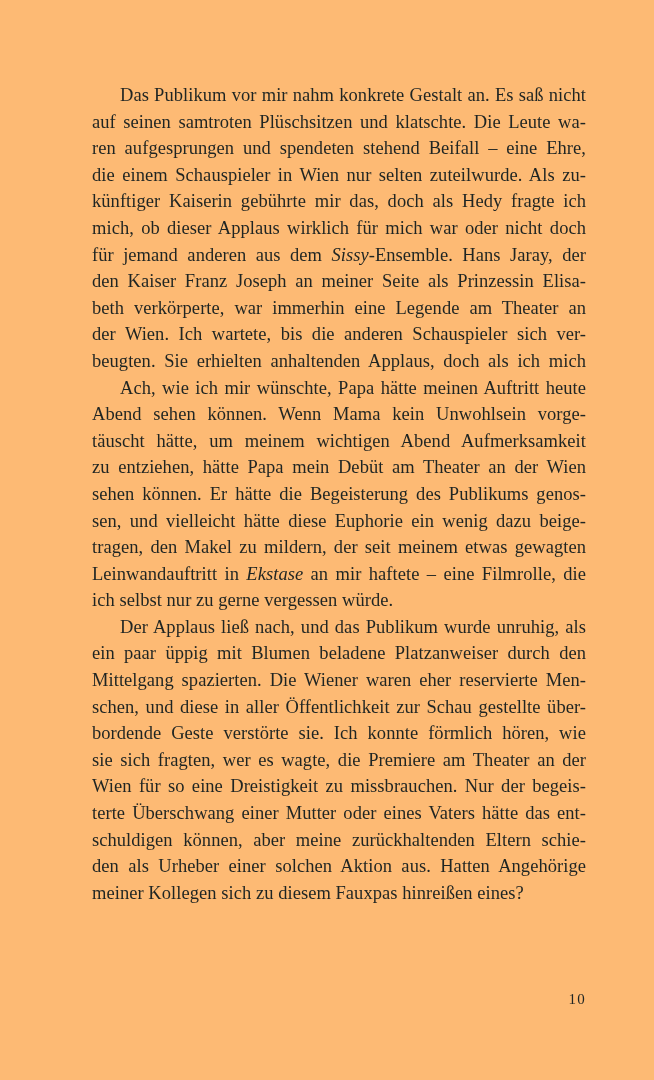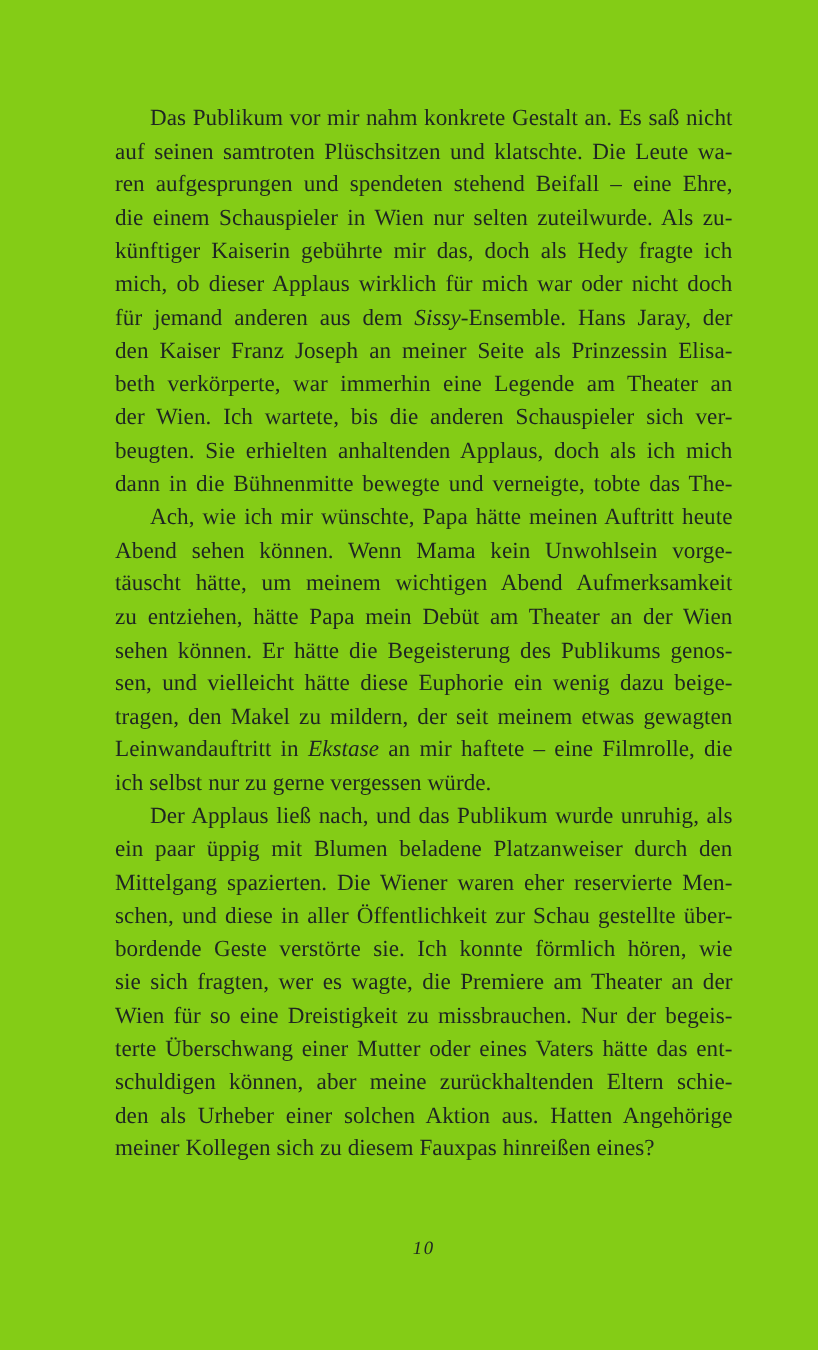--- a/index.html
+++ b/index.html
@@ -39,45 +39,43 @@
   }
   .line i {
     font-style: italic;
     margin-top: 18px;
   }
   .page-number {
     position: absolute;
     top: 991px;
     left: 92px;
     width: 494px;
-    text-align: center;
+    text-align: right;
     font-size: 15px;
     line-height: 17px;
     letter-spacing: 1.2px;
-    font-style: italic;
   }
 </style>
 </head>
 <body>
 
-<div class="page" style="background: #84cc16; color: rgb(31, 37, 35);">
+<div class="page" style="background: #fdba74; color: rgb(31, 37, 35);">
   <div class="text-block" id="text-block">
       <div class="para">
         <div class="line first">Das Publikum vor mir nahm konkrete Gestalt an. Es saß nicht</div>
         <div class="line">auf seinen samtroten Plüschsitzen und klatschte. Die Leute wa-</div>
         <div class="line">ren aufgesprungen und spendeten stehend Beifall – eine Ehre,</div>
         <div class="line">die einem Schauspieler in Wien nur selten zuteilwurde. Als zu-</div>
         <div class="line">künftiger Kaiserin gebührte mir das, doch als Hedy fragte ich</div>
         <div class="line">mich, ob dieser Applaus wirklich für mich war oder nicht doch</div>
         <div class="line">für jemand anderen aus dem <i>Sissy</i>-Ensemble. Hans Jaray, der</div>
         <div class="line">den Kaiser Franz Joseph an meiner Seite als Prinzessin Elisa-</div>
         <div class="line">beth verkörperte, war immerhin eine Legende am Theater an</div>
         <div class="line">der Wien. Ich wartete, bis die anderen Schauspieler sich ver-</div>
         <div class="line">beugten. Sie erhielten anhaltenden Applaus, doch als ich mich</div>
-        <div class="line">dann in die Bühnenmitte bewegte und verneigte, tobte das The-</div>
       </div>
       <div class="para">
         <div class="line first">Ach, wie ich mir wünschte, Papa hätte meinen Auftritt heute</div>
         <div class="line">Abend sehen können. Wenn Mama kein Unwohlsein vorge-</div>
         <div class="line">täuscht hätte, um meinem wichtigen Abend Aufmerksamkeit</div>
         <div class="line">zu entziehen, hätte Papa mein Debüt am Theater an der Wien</div>
         <div class="line">sehen können. Er hätte die Begeisterung des Publikums genos-</div>
         <div class="line">sen, und vielleicht hätte diese Euphorie ein wenig dazu beige-</div>
         <div class="line">tragen, den Makel zu mildern, der seit meinem etwas gewagten</div>
         <div class="line">Leinwandauftritt in <i>Ekstase</i> an mir haftete – eine Filmrolle, die</div>

